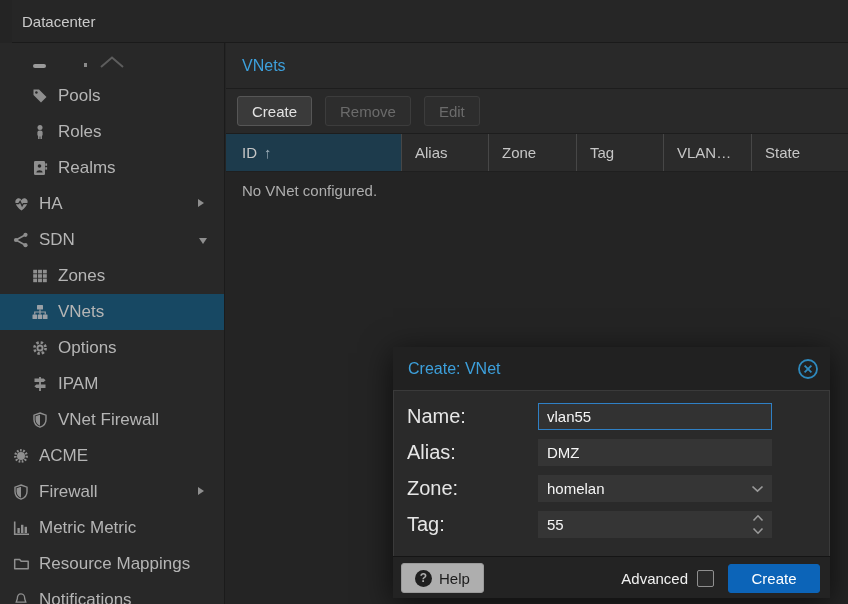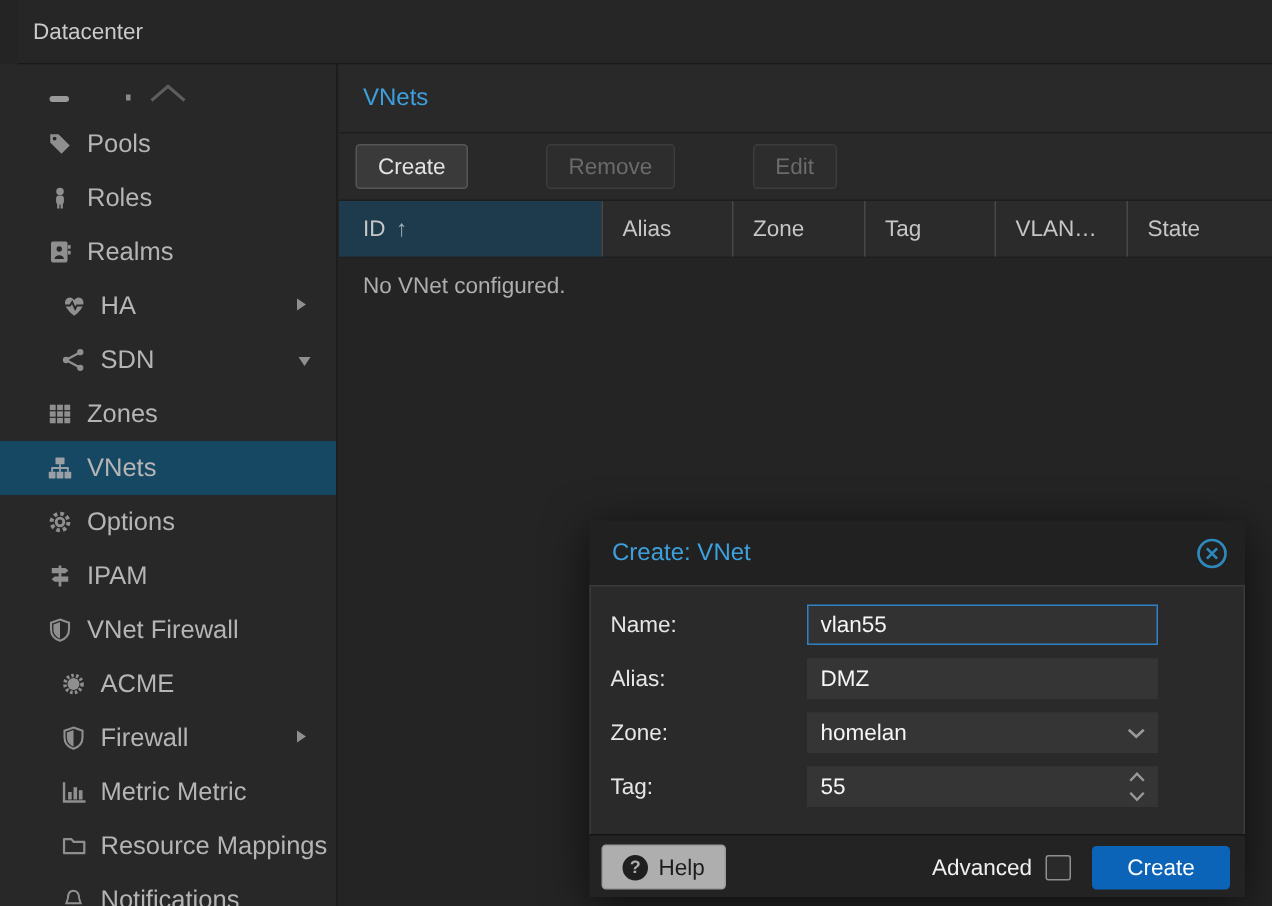--- a/index.html
+++ b/index.html
@@ -15,59 +15,59 @@
   
   .sidebar { position:absolute; left:0; top:43px; width:225px; height:561px; background:#282828;
              border-right:1px solid #1b1b1b; overflow:hidden; }
   .scrollfrag { position:relative; height:35px; }
   .scrollfrag .chev-up { position:absolute; left:99px; top:12px; }
   .scrollfrag .icon-frag { position:absolute; left:33px; top:21px; width:13px; height:3.5px;
                            border-radius:2px; background:#9a9a9a; }
   .scrollfrag .txt-frag { position:absolute; left:84px; top:20px; width:3px; height:4px; background:#8a8a8a; }
   .sitem { position:relative; height:36px; display:flex; align-items:center; color:#b5b5b5;
            font-size:17px; cursor:pointer; }
-  .sitem.lvl1 { padding-left:12px;margin-left:28px; }
+  .sitem.lvl1 { padding-left:12px; }
   .sitem.lvl2 { padding-left:31px; }
   .sitem .ic { width:18px; height:16px; display:inline-flex; align-items:center; justify-content:center;
                margin-right:9px; flex:0 0 18px; }
   .sitem.selected { background:#174863; }
   .caret-right { position:absolute; right:20px; top:13px; width:0; height:0;
                  border-left:6px solid #8f8f8f; border-top:4.5px solid transparent; border-bottom:4.5px solid transparent; }
   .caret-down { position:absolute; right:17px; top:16px; width:0; height:0;
                 border-top:6px solid #8f8f8f; border-left:4.5px solid transparent; border-right:4.5px solid transparent; }
 
   
   .content { position:absolute; left:226px; top:43px; width:622px; height:561px; background:#242424; }
   .panel-header { height:46px; background:#292929; border-bottom:1px solid #1d1d1d;
                   display:flex; align-items:center; padding:0 16px; }
   .panel-header .ptitle { color:#3da0dc; font-size:16px; }
   .toolbar { height:45px; background:#292929; border-bottom:1px solid #1d1d1d;
              display:flex; align-items:center; padding:0 11px; }
   .tbtn { height:30px; padding:0 14px; margin-right:13px; font-size:15px; border-radius:3px;
           background:#3a3a3a; border:1px solid #565656; color:#e2e2e2; cursor:pointer;
           font-family:"Liberation Sans", sans-serif; }
-  .tbtn:disabled { background:#2d2d2d; border-color:#3c3c3c; color:#6b6b6b; cursor:default;margin-left:39px; }
+  .tbtn:disabled { background:#2d2d2d; border-color:#3c3c3c; color:#6b6b6b; cursor:default; }
   .grid-header { height:38px; background:#2b2b2b; border-bottom:1px solid #1f1f1f; display:flex; }
   .hcell { display:flex; align-items:center; padding-left:13px; color:#c6c6c6; font-size:15px; cursor:pointer; }
   .hcell + .hcell { border-left:1px solid #474747; }
   .hcell.sorted { background:#1d3b4c; padding-left:16px; }
   .hcell .sort { margin-left:7px; color:#9fb0ba; font-size:15px; }
   .empty-row { padding:10px 16px; color:#aeaeae; font-size:15px; }
 
   
   .dialog { position:absolute; left:393px; top:347px; width:437px; height:251px; background:#212121;
             box-shadow:0 6px 30px rgba(0,0,0,0.65); z-index:10; }
   .dlg-header { position:absolute; left:0; top:0; right:0; height:43px; display:flex; align-items:center;
                 padding:0 11px 0 15px; }
   .dlg-title { color:#3da0dc; font-size:16px; flex:1; }
   .dlg-close { width:22px; height:22px; cursor:pointer; display:flex; }
   .dlg-body { position:absolute; left:0; top:43px; right:0; bottom:42px; background:#2a2a2a;
               border:1px solid #3a3a3a; border-bottom:none; }
   .frow { position:absolute; left:0; height:27px; width:100%; }
-  .frow .flabel { position:absolute; left:13px; top:0; line-height:27px; color:#e6e6e6; font-size:15px; }
+  .frow .flabel { position:absolute; left:13px; top:0; line-height:27px; color:#e6e6e6; font-size:20px; }
   .fieldwrap { position:absolute; left:144px; top:0; width:234px; height:27px; }
   .fieldwrap input { width:100%; height:27px; background:#353535; border:1px solid #353535;
                      color:#f5f5f5; font-size:15px; padding:0 8px; outline:none;
                      font-family:"Liberation Sans", sans-serif; }
   .fieldwrap input.focused { background:#323232; border:1px solid #2f80c5; }
   .fieldwrap.has-trigger input { padding-right:28px; }
   .combo-trigger { position:absolute; right:8px; top:10px; cursor:pointer; display:flex; }
   .spinner { position:absolute; right:8px; top:3px; width:12px; height:21px; cursor:pointer;
              display:flex; flex-direction:column; justify-content:space-between; }
   .dlg-footer { position:absolute; left:0; right:0; bottom:0; height:42px; background:#232323;

